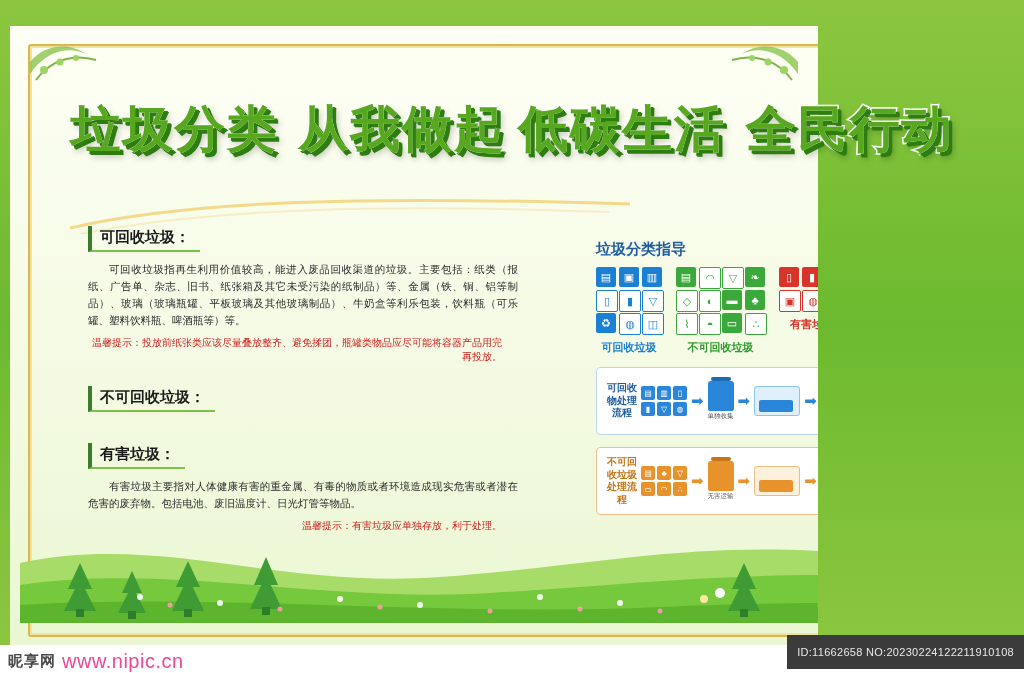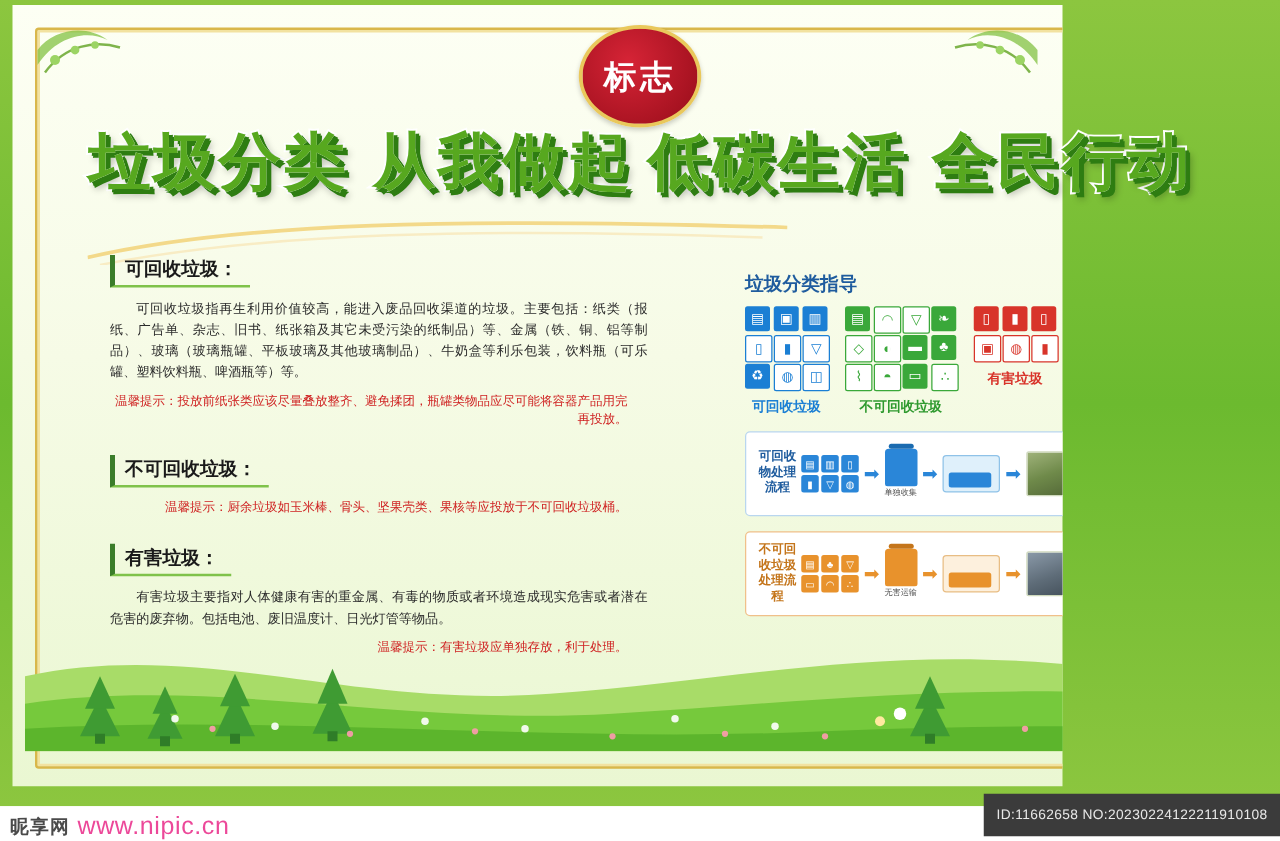--- a/index.html
+++ b/index.html
@@ -22,25 +22,24 @@
   }
   
   .frame-outer {
     position: absolute;
     left: 0; top: 0;
     width: 1024px; height: 645px;
     background: linear-gradient(180deg, #8cc63f 0%, #6cba2f 50%, #8cc63f 100%);
   }
   .frame-inner {
     position: absolute;
-    left: 10px; top: 4px;
+    left: 10px; top: 26px;
     width: 808px; height: 625px;
     background: linear-gradient(180deg, #fdfff4 0%, #f6fbe6 45%, #eaf7d2 100%);
     overflow: hidden;
-    padding-left: 32px;
   }
   .gold-border {
     position: absolute;
     left: 18px; top: 18px;
     width: 968px; height: 589px;
     border: 2px solid #d9b74a;
     border-radius: 3px;
     box-shadow: inset 0 0 0 2px #f2e2a0;
     pointer-events: none;
   }
@@ -439,21 +438,20 @@
     <div class="col-left">
 
       <div class="block">
         <div class="sec-title">可回收垃圾：</div>
         <p class="para">可回收垃圾指再生利用价值较高，能进入废品回收渠道的垃圾。主要包括：纸类（报纸、广告单、杂志、旧书、纸张箱及其它未受污染的纸制品）等、金属（铁、铜、铝等制品）、玻璃（玻璃瓶罐、平板玻璃及其他玻璃制品）、牛奶盒等利乐包装，饮料瓶（可乐罐、塑料饮料瓶、啤酒瓶等）等。</p>
         <p class="tip">温馨提示：投放前纸张类应该尽量叠放整齐、避免揉团，瓶罐类物品应尽可能将容器产品用完再投放。</p>
       </div>
 
       <div class="block">
         <div class="sec-title">不可回收垃圾：</div>
-        <p class="tip">温馨提示：厨余垃圾如玉米棒、骨头、坚果壳类、果核等应投放于不可回收垃圾桶。</p>
       </div>
 
       <div class="block">
         <div class="sec-title">有害垃圾：</div>
         <p class="para">有害垃圾主要指对人体健康有害的重金属、有毒的物质或者环境造成现实危害或者潜在危害的废弃物。包括电池、废旧温度计、日光灯管等物品。</p>
         <p class="tip">温馨提示：有害垃圾应单独存放，利于处理。</p>
       </div>
 
     </div>
 
@@ -577,23 +575,20 @@
           <div class="flow-item">
             <div class="photo p3"></div>
           </div>
         </div>
       </div>
 
     </div>
 
   </div>
 
-  <div class="logo-badge">
-    <span>标志</span>
-  </div>
 
   <div class="headline">
     <span>垃圾分类 从我做起</span><span class="g2">低碳生活 全民行动</span>
   </div>
 
   <div class="footer">
     <div class="wm">
       <span class="wm-logo">昵享网</span>
       <span class="wm-url">www.nipic.cn</span>
     </div>

